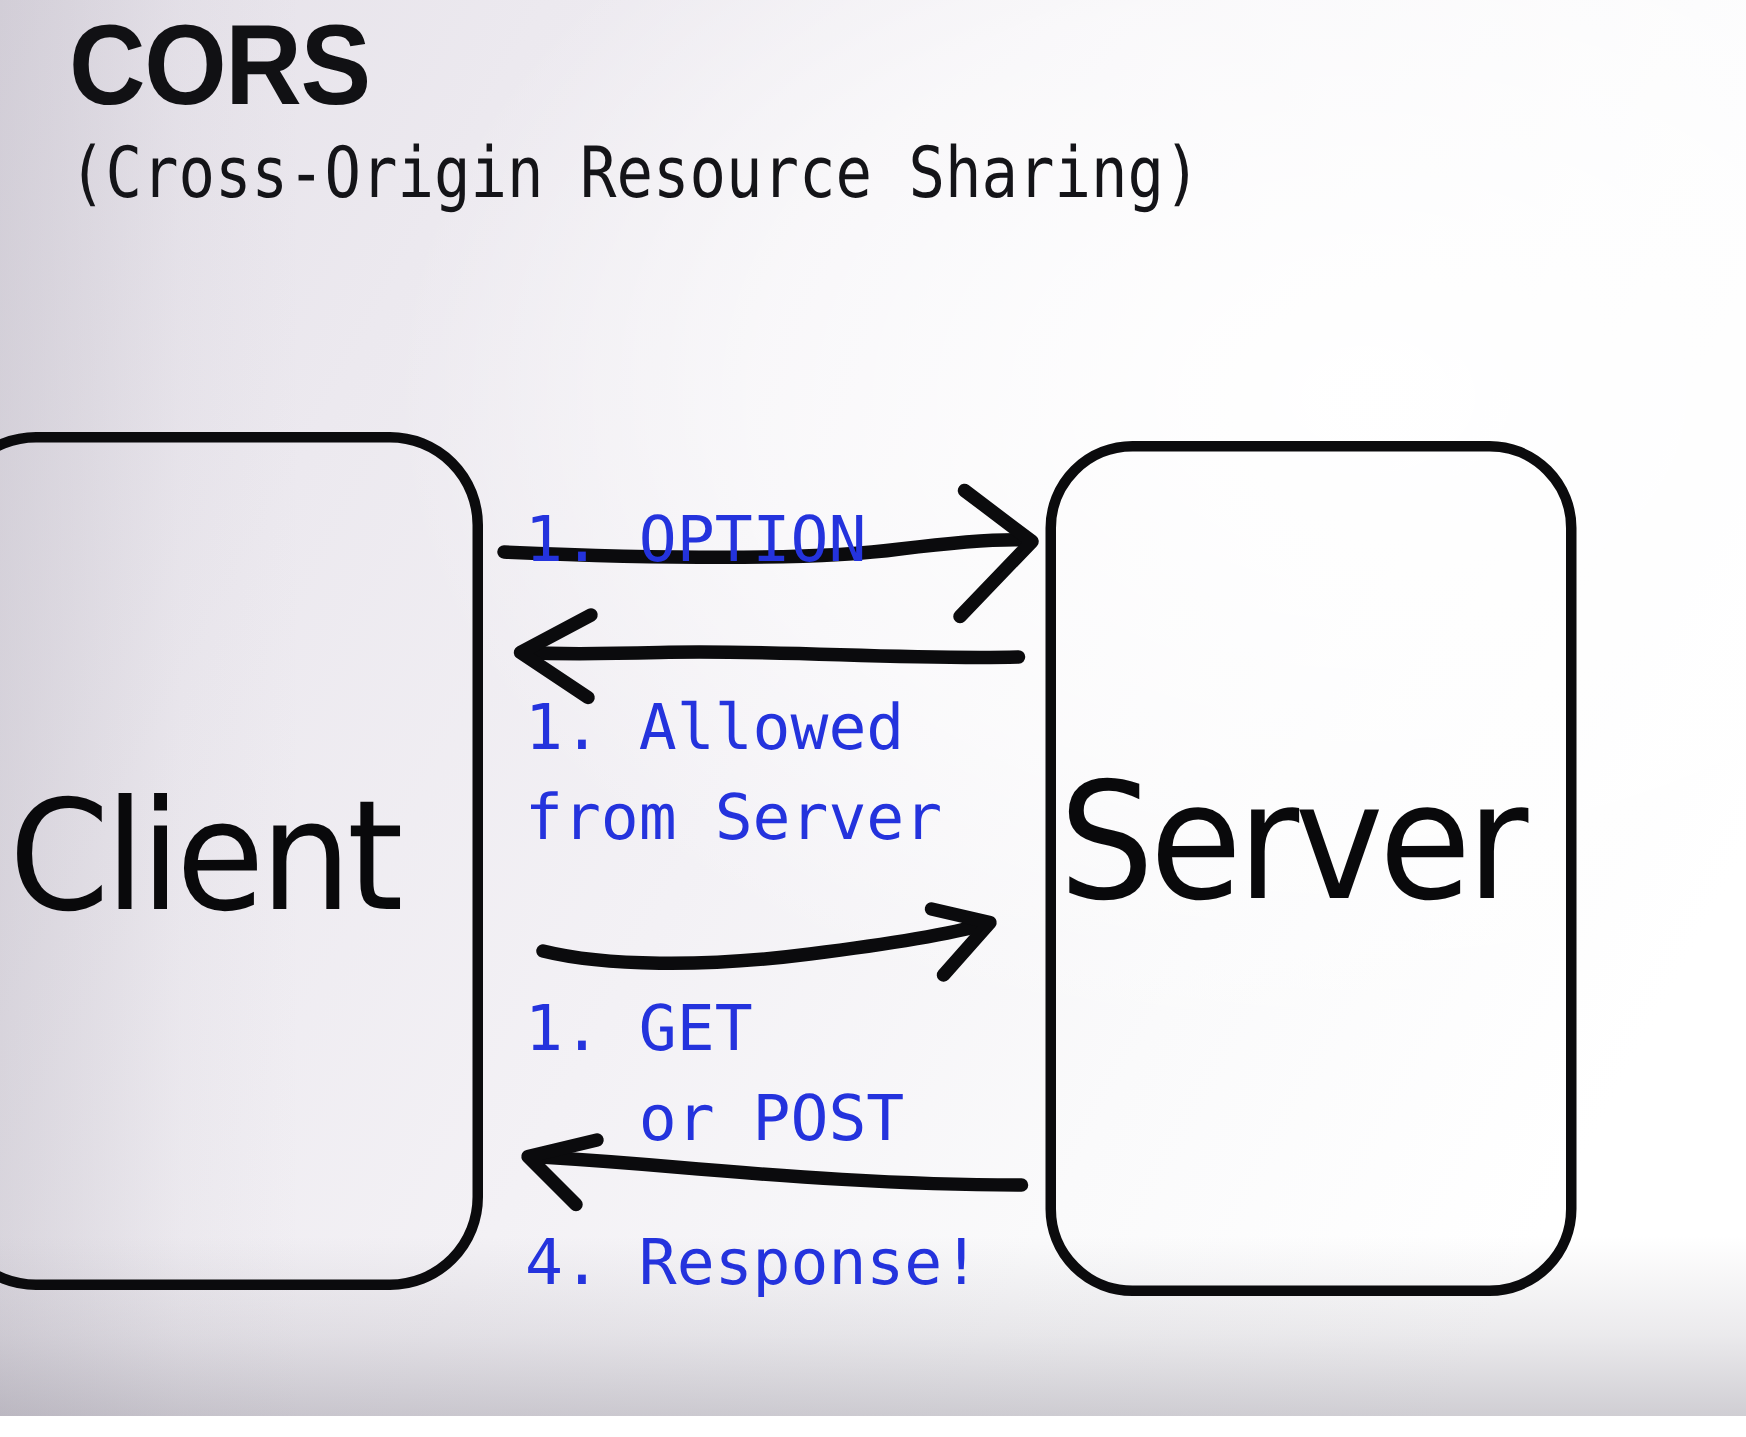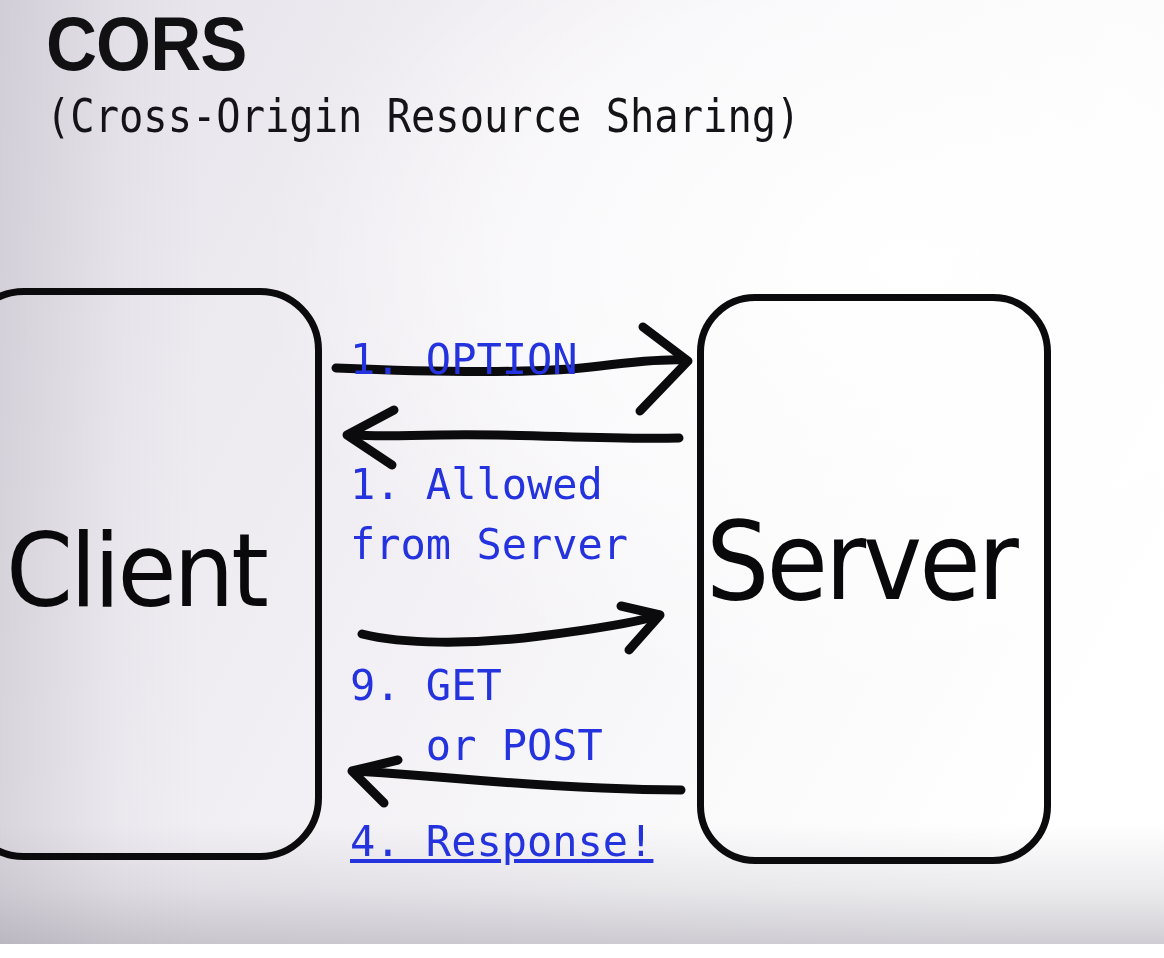--- a/index.html
+++ b/index.html
@@ -129,21 +129,21 @@
     font-weight: 400;
     line-height: 1.42;
     color: #2433dd;
     white-space: pre;
     z-index: 6;
     letter-spacing: 0px;
   }
   #step1-label { left: 350px; top: 298px; margin-top: 32px; }
   #step2-label { left: 350px; top: 455px; }
   #step3-label { left: 350px; top: 656px; text-align: left; }
-  #step4-label { left: 350px; top: 812px; text-decoration: underline; }
+  #step4-label { left: 350px; top: 812px; }
 
   svg.arrows {
     position: absolute;
     left: 0;
     top: 0;
     width: 1164px;
     height: 958px;
     z-index: 5;
     pointer-events: none;
   }
@@ -188,18 +188,18 @@
         <path d="M398,760 L352,771 L384,803"></path>
       </g>
     </g>
   </svg>
 
   <div id="step1-label" class="step-label">1. OPTION</div>
 
   <div id="step2-label" class="step-label">1. Allowed
 from Server</div>
 
-  <div id="step3-label" class="step-label">9. GET
+  <div id="step3-label" class="step-label">1. GET
    or POST</div>
 
   <div id="step4-label" class="step-label">4. Response!</div>
 
 </div>
 
 </body></html>

